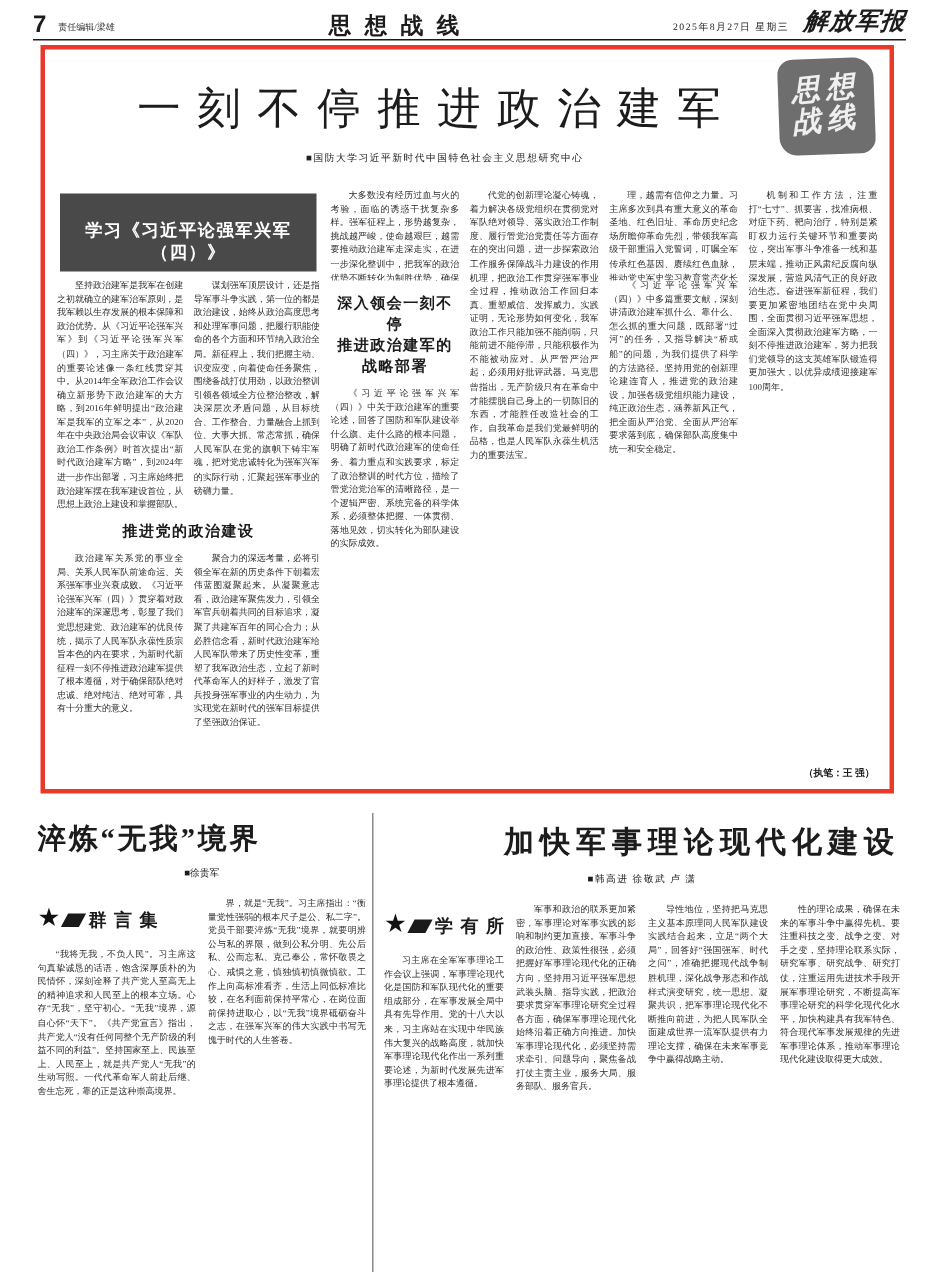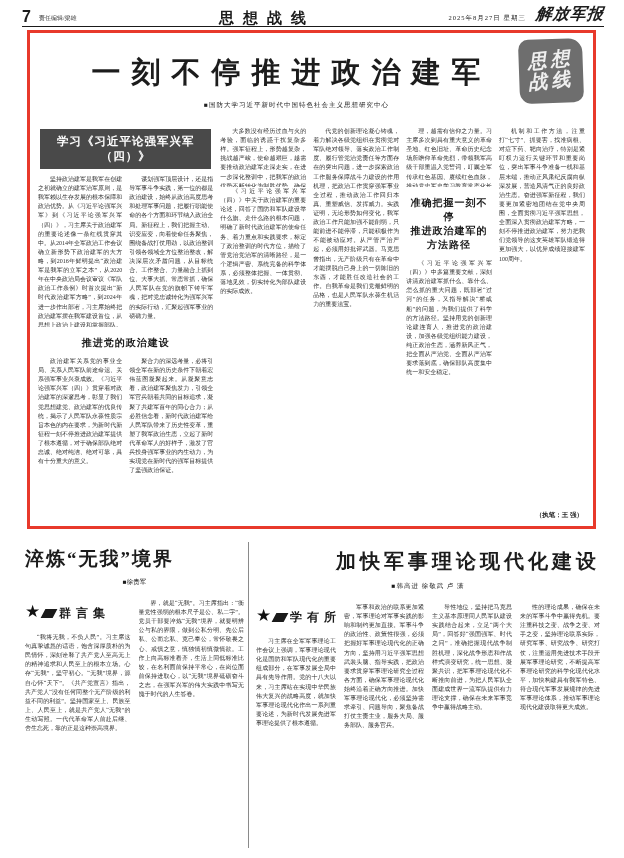--- a/index.html
+++ b/index.html
@@ -14,28 +14,28 @@
   .editor { font-size:6px; color:#333; padding-bottom:2px; }
   .section-title { font-family:"Liberation Sans",sans-serif; font-weight:bold; font-size:15px; letter-spacing:9px; text-indent:9px; line-height:1;margin-top:38px; }
   .ph-right { display:flex; align-items:flex-end; gap:10px; }
   .date { font-size:6.5px; color:#222; letter-spacing:1px; padding-bottom:2px; }
   .masthead { font-family:"Liberation Serif",serif; font-style:italic; font-weight:bold; font-size:16px; letter-spacing:1px; transform:skewX(-6deg); }
   .header-rule { position:absolute; top:26px; left:22px; right:20px; border-top:1.6px solid #1a1a1a; }
 
   
   .main-box { position:absolute; top:30px; left:27px; width:569px; height:499px; border:3px solid #e8392b; background:#fff; padding:4px 8px 6px 8px; display:flex; flex-direction:column; }
   .title-area { position:relative; height:86px; flex:none; }
-  .main-title { text-align:center; padding:16px 70px 0 30px; font-family:"Liberation Sans",sans-serif; font-weight:bold; font-size:29px; letter-spacing:11px; white-space:nowrap; }
+  .main-title { text-align:center; padding:16px 70px 0 30px; font-family:"Liberation Sans",sans-serif; font-weight:normal; font-size:29px; letter-spacing:11px; white-space:nowrap; }
   .main-byline { text-align:center; padding:8px 60px 0 30px; font-size:6.5px; color:#222; letter-spacing:1px; }
   .seal { position:absolute; top:2px; right:2px; width:64px; height:64px; background:#6e6e6e; border-radius:10px 14px 10px 12px; display:flex; align-items:center; justify-content:center; flex-direction:column; transform:rotate(-2deg); }
   .seal span { color:#fbfbfb; font-family:"Liberation Serif",serif; font-style:italic; font-weight:bold; font-size:19px; letter-spacing:4px; line-height:1.1; transform:rotate(-4deg); opacity:.92; }
 
   .main-cols { flex:1; display:flex; gap:7px; padding-top:4px; overflow:hidden; }
   .colgroup12 { flex:2.04; display:flex; flex-direction:column; overflow:hidden; }
-  .study-box { flex:none; background:#494949; color:#fff; font-family:"Liberation Sans",sans-serif; font-weight:bold; font-size:11.5px; letter-spacing:1px; text-align:center; padding:5px 0 5px 0; margin:2px 2px 6px 2px; }
+  .study-box { flex:none; background:#494949; color:#fff; font-family:"Liberation Sans",sans-serif; font-weight:bold; font-size:11.5px; letter-spacing:1px; text-align:center; padding:17px 0 5px 0; margin:2px 2px 6px 2px; }
   .tworow { display:flex; gap:7px; overflow:hidden; }
   .tworow > div { flex:1; overflow:hidden; }
   .r1 { height:152px; flex:none; }
   .r2 { flex:1; }
   .ncol { flex:1; display:flex; flex-direction:column; overflow:hidden; }
   .ncol .top { height:60px; flex:none; overflow:hidden; }
   .ncol .rest { flex:1; overflow:hidden; }
   .bodytxt { font-size:6px; line-height:1.52; text-align:justify; color:#2e2e2e; text-indent:2em; }
   .col-heading { font-family:"Liberation Sans",sans-serif; font-weight:bold; text-align:center; font-size:10px; line-height:1.4; margin:9px 0 7px 0; letter-spacing:1px; }
   .sig { text-align:right; font-size:6.5px; font-weight:bold; padding-top:5px; padding-right:2px; }
@@ -96,33 +96,33 @@
           <div>推进党的政治建设</div>
         </div>
         <div class="tworow r2">
           <div class="bodytxt">政治建军关系党的事业全局、关系人民军队前途命运、关系强军事业兴衰成败。《习近平论强军兴军（四）》贯穿着对政治建军的深邃思考，彰显了我们党思想建党、政治建军的优良传统，揭示了人民军队永葆性质宗旨本色的内在要求，为新时代新征程一刻不停推进政治建军提供了根本遵循，对于确保部队绝对忠诚、绝对纯洁、绝对可靠，具有十分重大的意义。</div>
           <div class="bodytxt">聚合力的深远考量，必将引领全军在新的历史条件下朝着宏伟蓝图凝聚起来。从凝聚意志看，政治建军聚焦发力，引领全军官兵朝着共同的目标追求，凝聚了共建军百年的同心合力；从必胜信念看，新时代政治建军给人民军队带来了历史性变革，重塑了我军政治生态，立起了新时代革命军人的好样子，激发了官兵投身强军事业的内生动力，为实现党在新时代的强军目标提供了坚强政治保证。</div>
         </div>
       </div>
 
       <div class="ncol">
         <div class="top bodytxt">大多数没有经历过血与火的考验，面临的诱惑干扰复杂多样。强军征程上，形势越复杂，挑战越严峻，使命越艰巨，越需要推动政治建军走深走实，在进一步深化整训中，把我军的政治优势不断转化为制胜优势，确保人民军队本色永不变质。</div>
+        <div class="col-heading">
+          <div>深入领会一刻不停</div>
+          <div>推进政治建军的战略部署</div>
+        </div>
         <div class="rest bodytxt">《习近平论强军兴军（四）》中关于政治建军的重要论述，回答了国防和军队建设举什么旗、走什么路的根本问题，明确了新时代政治建军的使命任务、着力重点和实践要求，标定了政治整训的时代方位，描绘了管党治党治军的清晰路径，是一个逻辑严密、系统完备的科学体系，必须整体把握、一体贯彻、落地见效，切实转化为部队建设的实际成效。</div>
       </div>
 
       <div class="ncol">
         <div class="rest bodytxt">代党的创新理论凝心铸魂，着力解决各级党组织在贯彻党对军队绝对领导、落实政治工作制度、履行管党治党责任等方面存在的突出问题，进一步探索政治工作服务保障战斗力建设的作用机理，把政治工作贯穿强军事业全过程，推动政治工作回归本真、重塑威信、发挥威力。实践证明，无论形势如何变化，我军政治工作只能加强不能削弱，只能前进不能停滞，只能积极作为不能被动应对。从严管严治严起，必须用好批评武器。马克思曾指出，无产阶级只有在革命中才能摆脱自己身上的一切陈旧的东西，才能胜任改造社会的工作。自我革命是我们党最鲜明的品格，也是人民军队永葆生机活力的重要法宝。</div>
       </div>
 
       <div class="ncol">
         <div class="top bodytxt">理，越需有信仰之力量。习主席多次到具有重大意义的革命圣地、红色旧址、革命历史纪念场所瞻仰革命先烈，带领我军高级干部重温入党誓词，叮嘱全军传承红色基因、赓续红色血脉，推动党史军史学习教育常态化长效化。</div>
-        <div class="col-heading">
-          <div>准确把握一刻不停</div>
-          <div>推进政治建军的方法路径</div>
-        </div>
         <div class="rest bodytxt">《习近平论强军兴军（四）》中多篇重要文献，深刻讲清政治建军抓什么、靠什么、怎么抓的重大问题，既部署“过河”的任务，又指导解决“桥或船”的问题，为我们提供了科学的方法路径。坚持用党的创新理论建连育人，推进党的政治建设，加强各级党组织能力建设，纯正政治生态，涵养新风正气，把全面从严治党、全面从严治军要求落到底，确保部队高度集中统一和安全稳定。</div>
       </div>
 
       <div class="ncol">
         <div class="rest bodytxt">机制和工作方法，注重打“七寸”、抓要害，找准病根、对症下药、靶向治疗，特别是紧盯权力运行关键环节和重要岗位，突出军事斗争准备一线和基层末端，推动正风肃纪反腐向纵深发展，营造风清气正的良好政治生态。奋进强军新征程，我们要更加紧密地团结在党中央周围，全面贯彻习近平强军思想，全面深入贯彻政治建军方略，一刻不停推进政治建军，努力把我们党领导的这支英雄军队锻造得更加强大，以优异成绩迎接建军100周年。</div>
         <div class="sig">（执笔：王 强）</div>
       </div>
 
     </div>
   </div>

